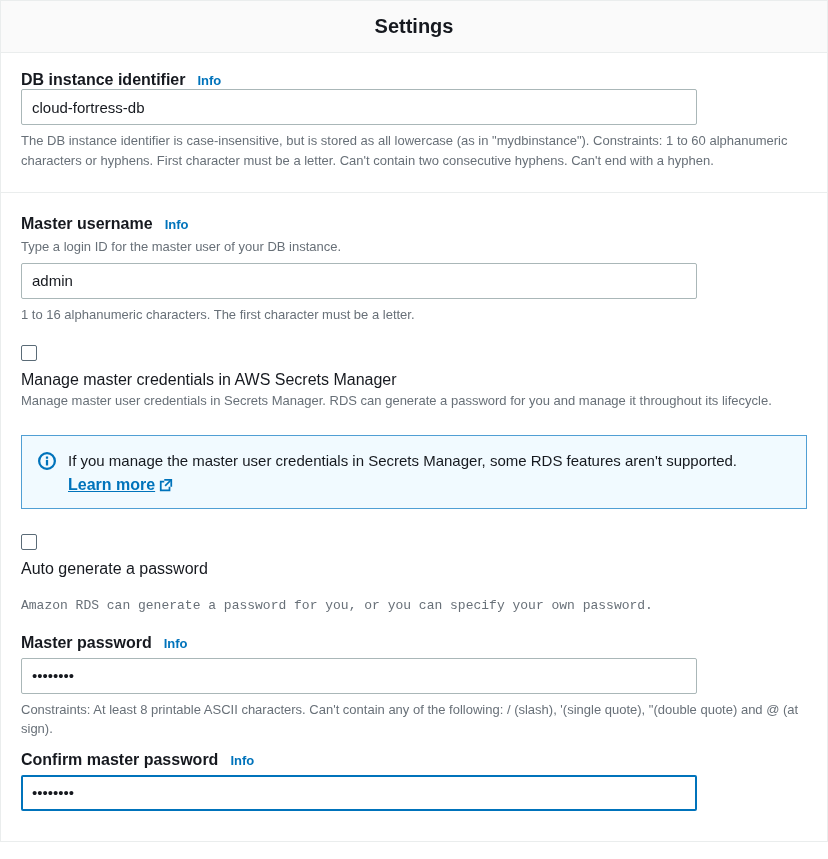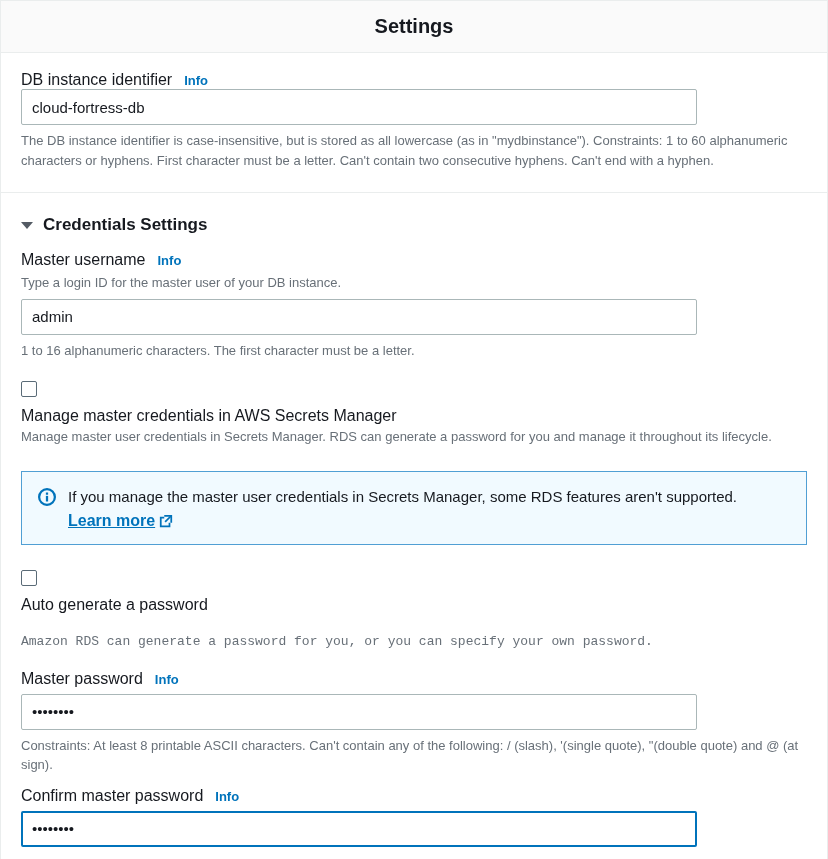--- a/index.html
+++ b/index.html
@@ -29,21 +29,21 @@
     padding: 18px 20px 20px 20px;
   }
   .field-block { margin: 0 0 10px 0; }
   .field-label-row {
     display: flex;
     align-items: baseline;
     gap: 12px;
   }
   .field-label {
     font-size: 16px;
-    font-weight: 400;
+    font-weight: 700;
     color: #16191f;
   }
   .info-link {
     font-size: 13px;
     font-weight: 600;
     color: #0073bb;
     cursor: pointer;
   }
   .field-desc {
     font-size: 13px;
@@ -166,24 +166,20 @@
       <div class="field-label-row">
         <span class="field-label">DB instance identifier</span>
         <span class="info-link">Info</span>
       </div>
       <input type="text" class="text-input" value="cloud-fortress-db" style="">
       <div class="field-hint">The DB instance identifier is case-insensitive, but is stored as all lowercase (as in "mydbinstance"). Constraints: 1 to 60 alphanumeric characters or hyphens. First character must be a letter. Can't contain two consecutive hyphens. Can't end with a hyphen.</div>
     </div>
 
     <hr class="section-divider">
 
-    <div class="collapse-header">
-      <span class="caret"></span>
-      <span class="collapse-title">Credentials Settings</span>
-    </div>
 
     <div class="field-block">
       <div class="field-label-row">
         <span class="field-label">Master username</span>
         <span class="info-link">Info</span>
       </div>
       <div class="field-desc">Type a login ID for the master user of your DB instance.</div>
       <input type="text" class="text-input" value="admin" style="">
       <div class="field-hint">1 to 16 alphanumeric characters. The first character must be a letter.</div>
     </div>

